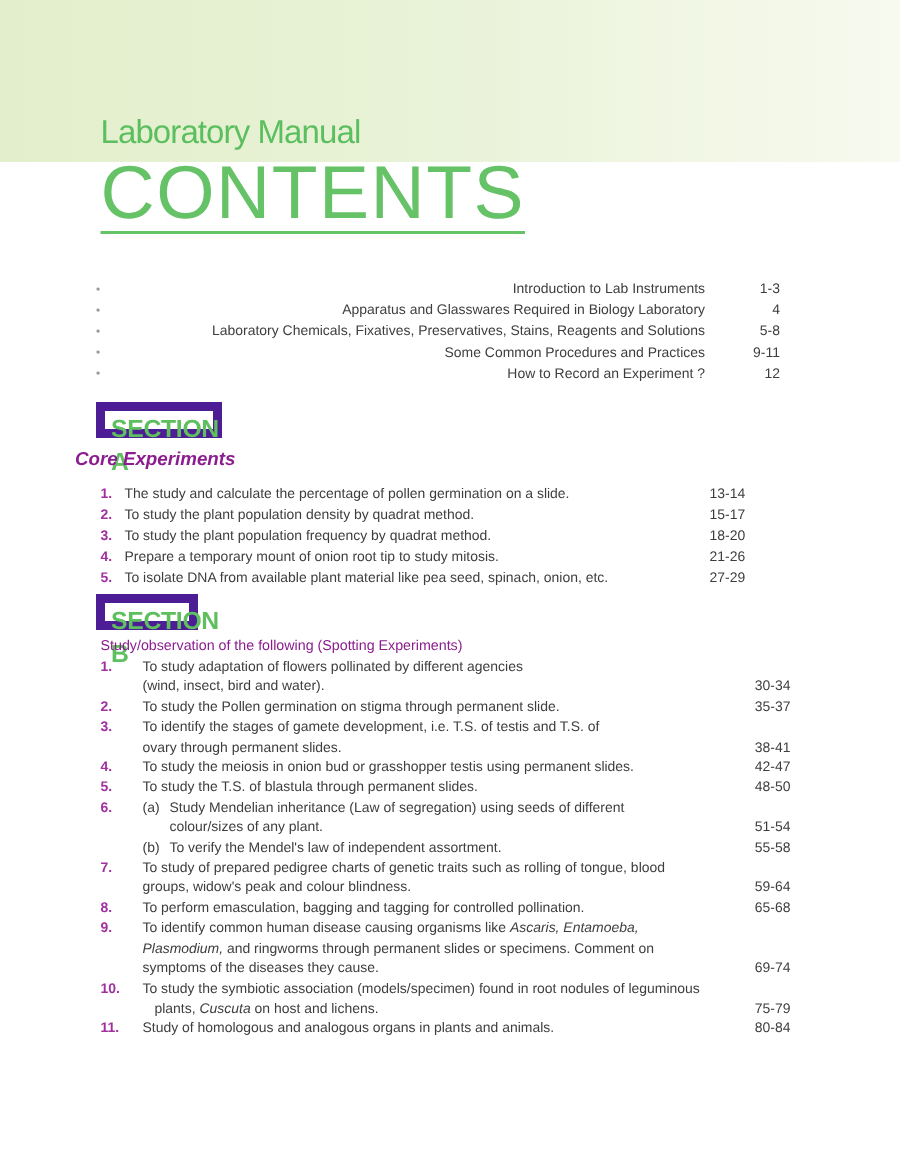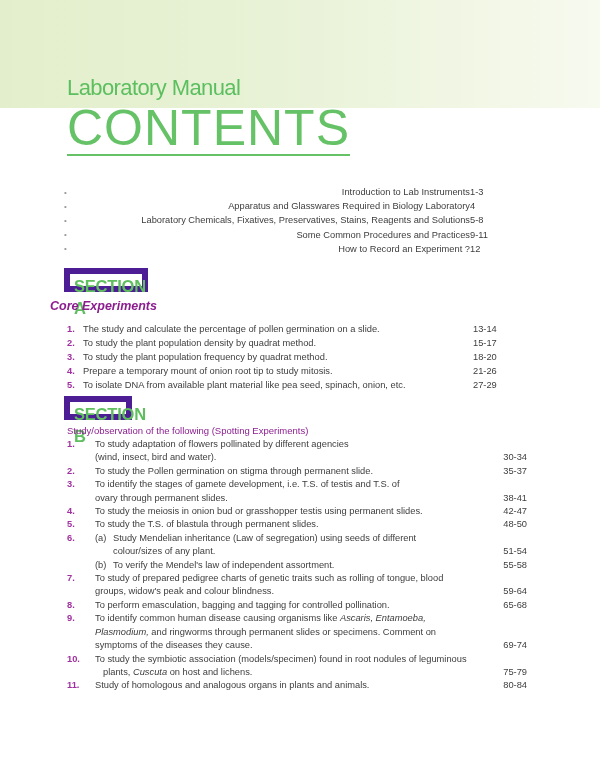--- a/index.html
+++ b/index.html
@@ -22,21 +22,21 @@
       padding-bottom: 0px;
     }
 
     .intro-list { position: absolute; left: 64px; top: 185px; width: 456px; }
     .intro-item {
       display: flex; align-items: center; height: 14.2px;
       font-size: 9.3px; color: #3d3d3d;
     }
     .intro-item .bullet { width: 13px; color: #9a9a9a; font-size: 8px; }
     .intro-item .label { flex: 1; text-align: right; }
-    .intro-item .pages { width: 50px; }
+    .intro-item .pages { width: 50px; text-align: right; }
 
     .section-box {
       position: absolute; left: 64px; border: 6px solid #4c1d95;
       padding: 1px 5px 0 4px; height: 24px;
       font-size: 16.5px; font-weight: bold; color: #5fbf5f; letter-spacing: -0.2px;
       line-height: 22px;
     }
     .section-a { top: 268px; width: 84px; }
     .section-b { top: 396px; width: 68px; }
 

